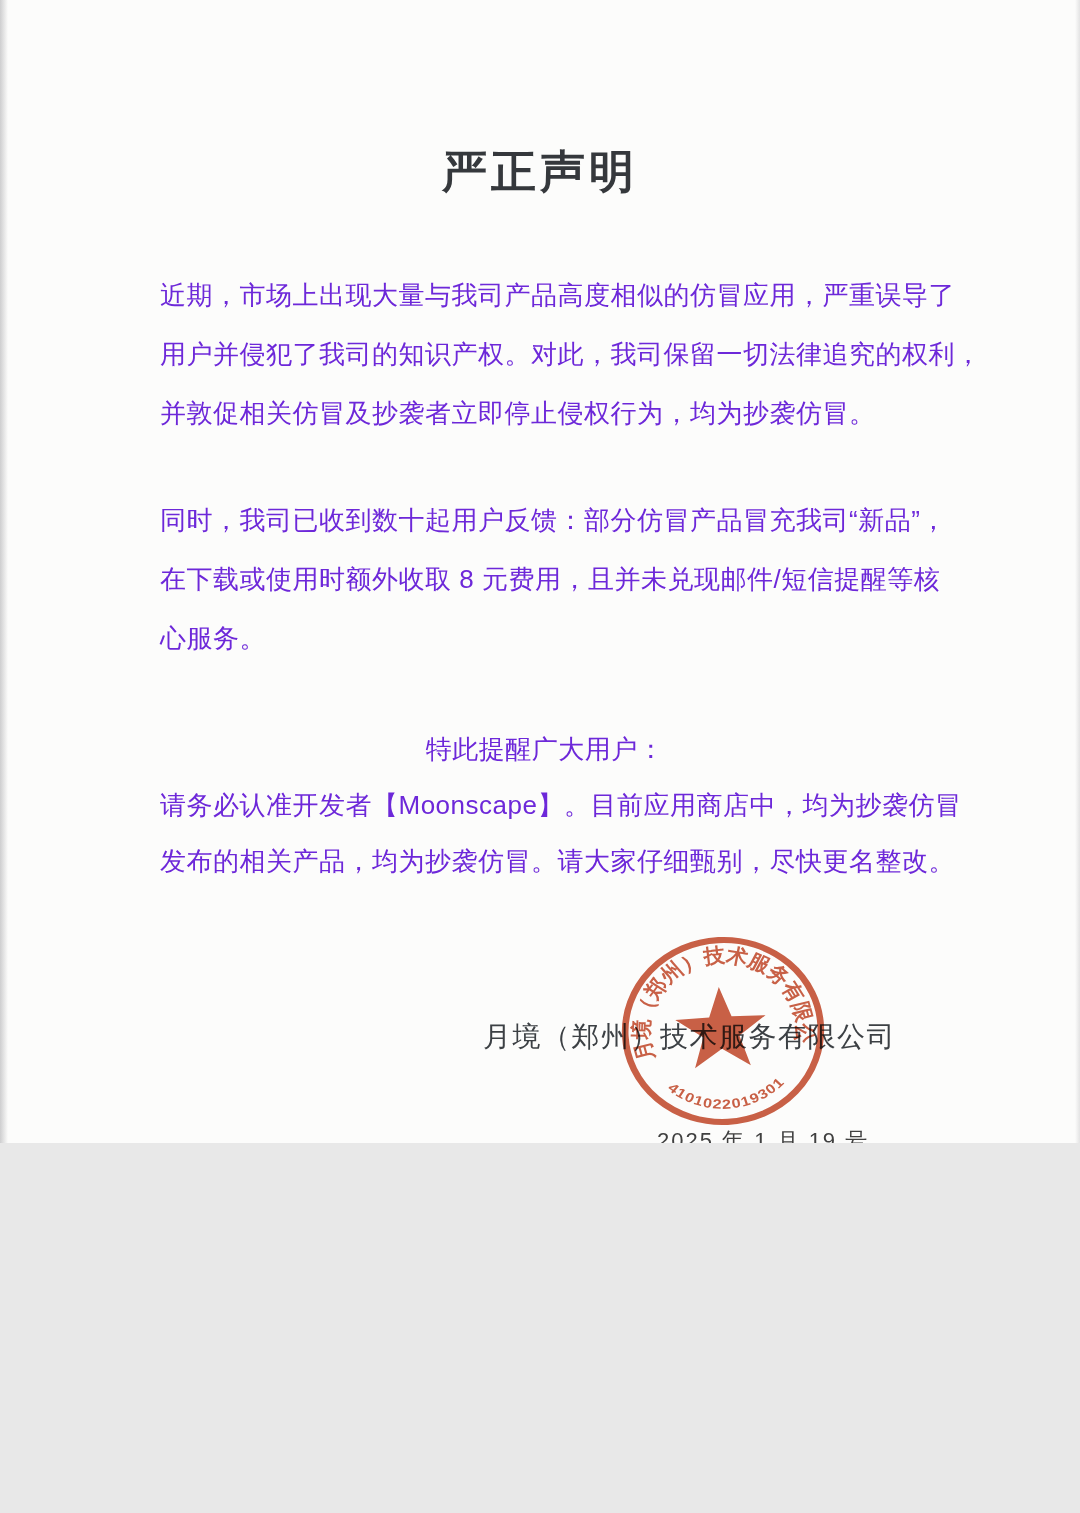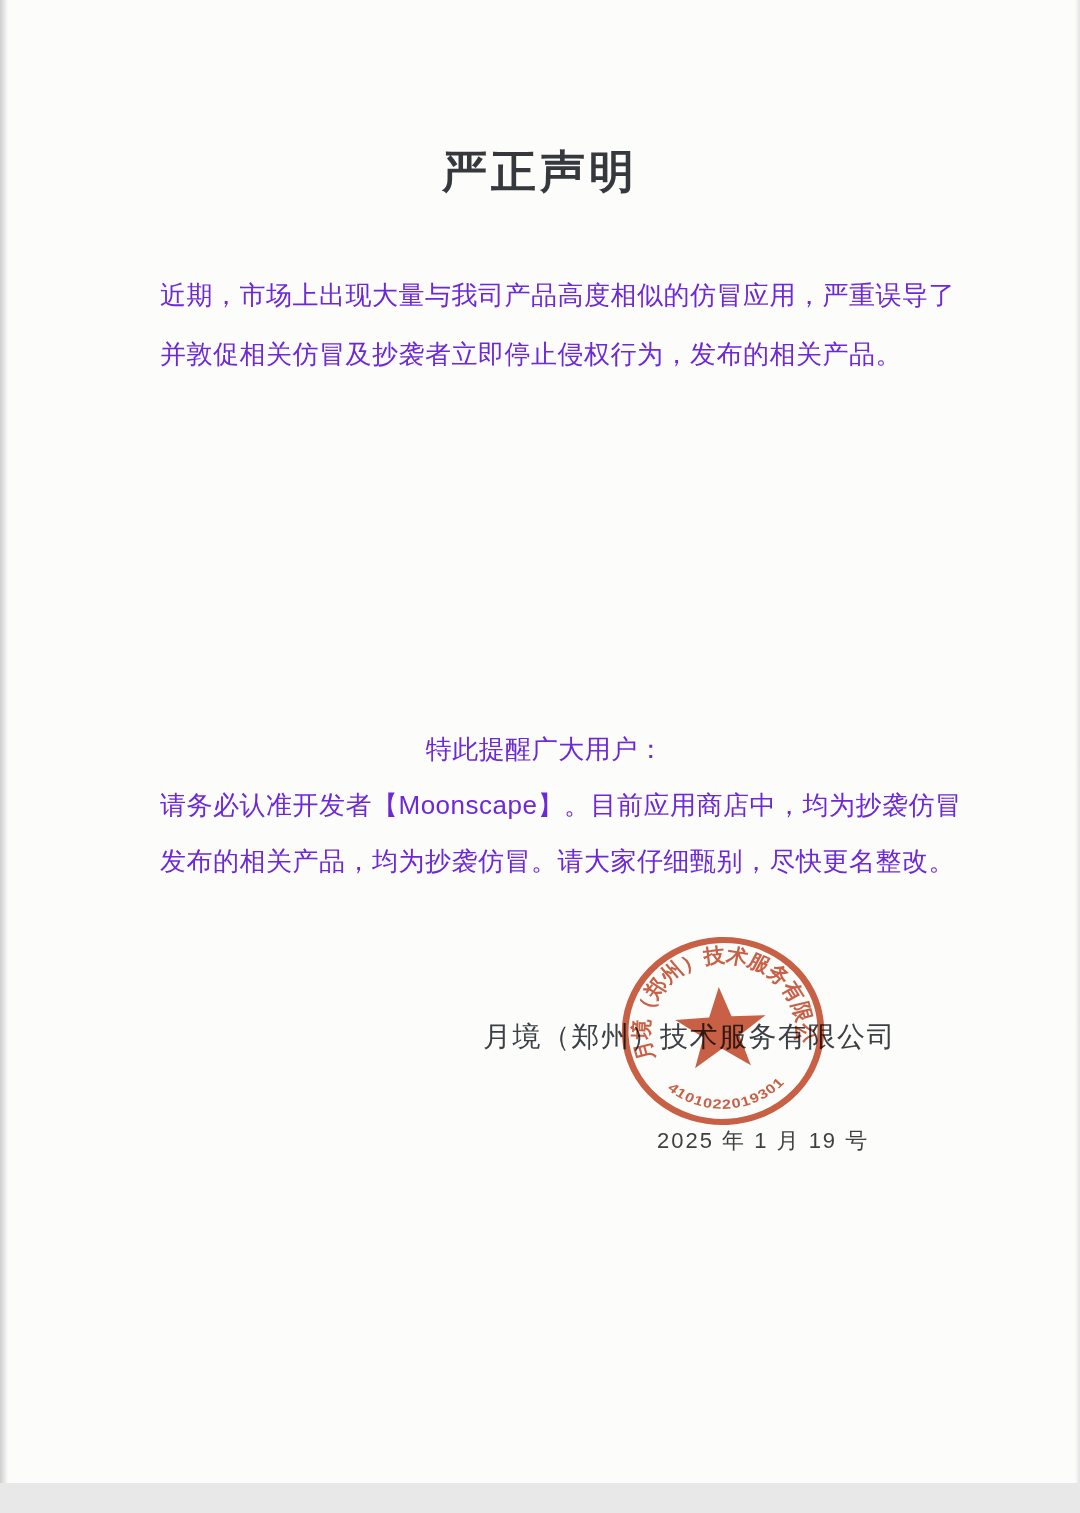--- a/index.html
+++ b/index.html
@@ -3,21 +3,21 @@
 <meta charset="utf-8">
 <style>
   html, body {
     margin: 0;
     padding: 0;
     background: #e8e8e8;
   }
   .page {
     position: relative;
     width: 1080px;
-    height: 1483px;
+    height: 1143px;
     margin: 0 auto;
     background: #fcfcfb;
     overflow: hidden;
     font-family: "Liberation Sans", "DejaVu Sans", sans-serif;
   }
   
   .scan-edge-left {
     position: absolute;
     left: 0; top: 0;
     width: 8px; height: 100%;
@@ -98,23 +98,29 @@
 <body>
 
 <div class="page">
   <div class="scan-edge-left"></div>
   <div class="scan-edge-right"></div>
 
   <h1 class="title">严正声明</h1>
 
   <div class="para para-1">
     <div class="line">近期，市场上出现大量与我司产品高度相似的仿冒应用，严重误导了</div>
-    <div class="line">并敦促相关仿冒及抄袭者立即停止侵权行为，发布的相关产品。</div>
+    <div class="line">用户并侵犯了我司的知识产权。对此，我司保留一切法律追究的权利，</div>
+    <div class="line">并敦促相关仿冒及抄袭者立即停止侵权行为，均为抄袭仿冒。</div>
   </div>
 
+  <div class="para para-2">
+    <div class="line">同时，我司已收到数十起用户反馈：部分仿冒产品冒充我司“新品”，</div>
+    <div class="line">在下载或使用时额外收取 8 元费用，且并未兑现邮件/短信提醒等核</div>
+    <div class="line">心服务。</div>
+  </div>
 
   <div class="para para-3">
     <div class="line">特此提醒广大用户：</div>
     <div class="line">请务必认准开发者【Moonscape】。目前应用商店中，均为抄袭仿冒</div>
     <div class="line">发布的相关产品，均为抄袭仿冒。请大家仔细甄别，尽快更名整改。</div>
   </div>
 
   <div class="signature">月境（郑州）技术服务有限公司</div>
 
   <svg class="stamp" viewBox="0 0 240 240" preserveAspectRatio="none">

